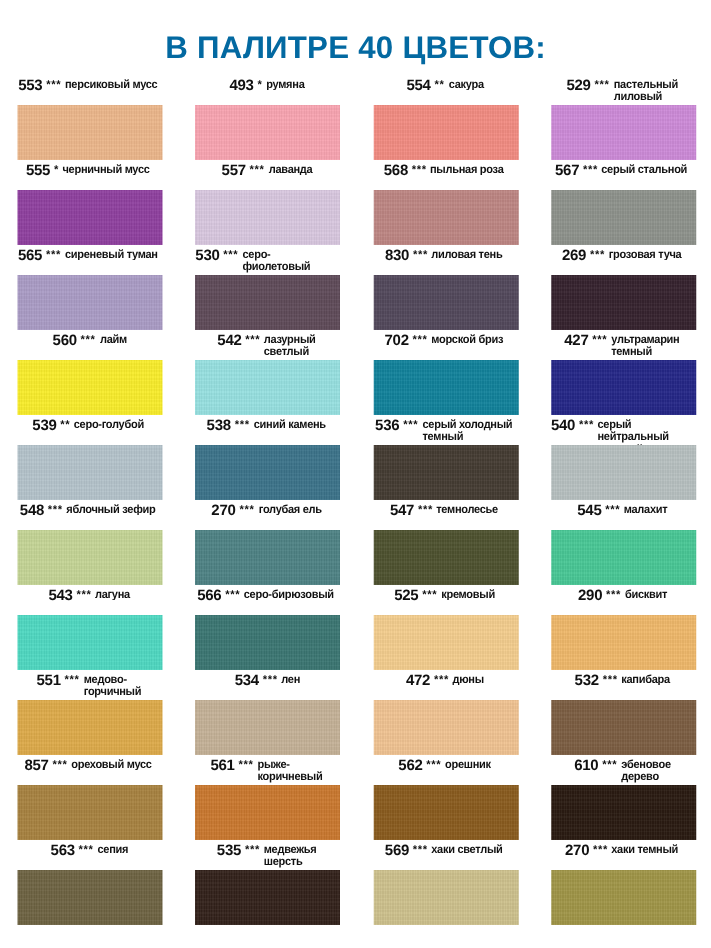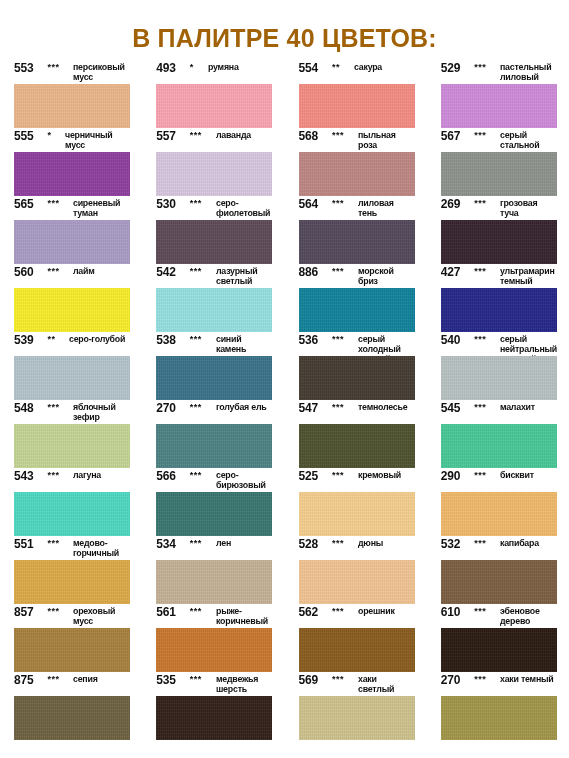--- a/index.html
+++ b/index.html
@@ -13,46 +13,47 @@
     font-family: "Liberation Sans", sans-serif;
     color: #1a1a1a;
     overflow: hidden;
     position: relative;
   }
   #page-title {
     text-align: center;
     font-size: 25px;
     font-weight: bold;
     letter-spacing: 0.2px;
-    color: #a16207;
+    color: #0369a1;
     padding-top: 26px;
     margin: 0 0 11px 0;
     line-height: 1;
   }
   #palette-grid {
     display: grid;
     grid-template-columns: repeat(4, 142.25px);
     grid-auto-rows: 68px;
     padding: 0 0 0 0;
     margin: 0;
   }
   .swatch-cell {
     position: relative;
     padding: 0 12px 0 14px;
     box-sizing: border-box;
   }
   .swatch-label {
     height: 22px;
     display: flex;
     align-items: flex-start;
-    gap: 14px;
+    gap: 3px;
     font-size: 9.4px;
     line-height: 10.5px;
     white-space: nowrap;
     overflow: visible;
+    justify-content: center;
   }
   .swatch-code {
     font-size: 12px;
     font-weight: bold;
     line-height: 13px;
     color: #111111;
     letter-spacing: -0.2px;
   }
   .swatch-stars {
     font-size: 9px;
@@ -175,21 +176,21 @@
     <div class="swatch-cell">
       <div class="swatch-label">
         <span class="swatch-code">530</span>
         <span class="swatch-stars">***</span>
         <span class="swatch-name">серо-фиолетовый</span>
       </div>
       <div class="swatch-chip" style="background-color: rgb(94, 74, 88);"></div>
     </div>
     <div class="swatch-cell">
       <div class="swatch-label">
-        <span class="swatch-code">564</span>
+        <span class="swatch-code">830</span>
         <span class="swatch-stars">***</span>
         <span class="swatch-name">лиловая тень</span>
       </div>
       <div class="swatch-chip" style="background-color: rgb(83, 73, 92);"></div>
     </div>
     <div class="swatch-cell">
       <div class="swatch-label">
         <span class="swatch-code">269</span>
         <span class="swatch-stars">***</span>
         <span class="swatch-name">грозовая туча</span>
@@ -208,21 +209,21 @@
       <div class="swatch-label">
         <span class="swatch-code">542</span>
         <span class="swatch-stars">***</span>
         <span class="swatch-name">лазурный
 светлый</span>
       </div>
       <div class="swatch-chip" style="background-color: rgb(150, 223, 223);"></div>
     </div>
     <div class="swatch-cell">
       <div class="swatch-label">
-        <span class="swatch-code">886</span>
+        <span class="swatch-code">702</span>
         <span class="swatch-stars">***</span>
         <span class="swatch-name">морской бриз</span>
       </div>
       <div class="swatch-chip" style="background-color: rgb(18, 130, 155);"></div>
     </div>
     <div class="swatch-cell">
       <div class="swatch-label">
         <span class="swatch-code">427</span>
         <span class="swatch-stars">***</span>
         <span class="swatch-name">ультрамарин
@@ -340,21 +341,21 @@
     <div class="swatch-cell">
       <div class="swatch-label">
         <span class="swatch-code">534</span>
         <span class="swatch-stars">***</span>
         <span class="swatch-name">лен</span>
       </div>
       <div class="swatch-chip" style="background-color: rgb(195, 176, 150);"></div>
     </div>
     <div class="swatch-cell">
       <div class="swatch-label">
-        <span class="swatch-code">528</span>
+        <span class="swatch-code">472</span>
         <span class="swatch-stars">***</span>
         <span class="swatch-name">дюны</span>
       </div>
       <div class="swatch-chip" style="background-color: rgb(240, 195, 146);"></div>
     </div>
     <div class="swatch-cell">
       <div class="swatch-label">
         <span class="swatch-code">532</span>
         <span class="swatch-stars">***</span>
         <span class="swatch-name">капибара</span>
@@ -390,21 +391,21 @@
       <div class="swatch-label">
         <span class="swatch-code">610</span>
         <span class="swatch-stars">***</span>
         <span class="swatch-name">эбеновое
 дерево</span>
       </div>
       <div class="swatch-chip" style="background-color: rgb(42, 27, 18);"></div>
     </div>
     <div class="swatch-cell">
       <div class="swatch-label">
-        <span class="swatch-code">875</span>
+        <span class="swatch-code">563</span>
         <span class="swatch-stars">***</span>
         <span class="swatch-name">сепия</span>
       </div>
       <div class="swatch-chip" style="background-color: rgb(109, 98, 66);"></div>
     </div>
     <div class="swatch-cell">
       <div class="swatch-label">
         <span class="swatch-code">535</span>
         <span class="swatch-stars">***</span>
         <span class="swatch-name">медвежья

